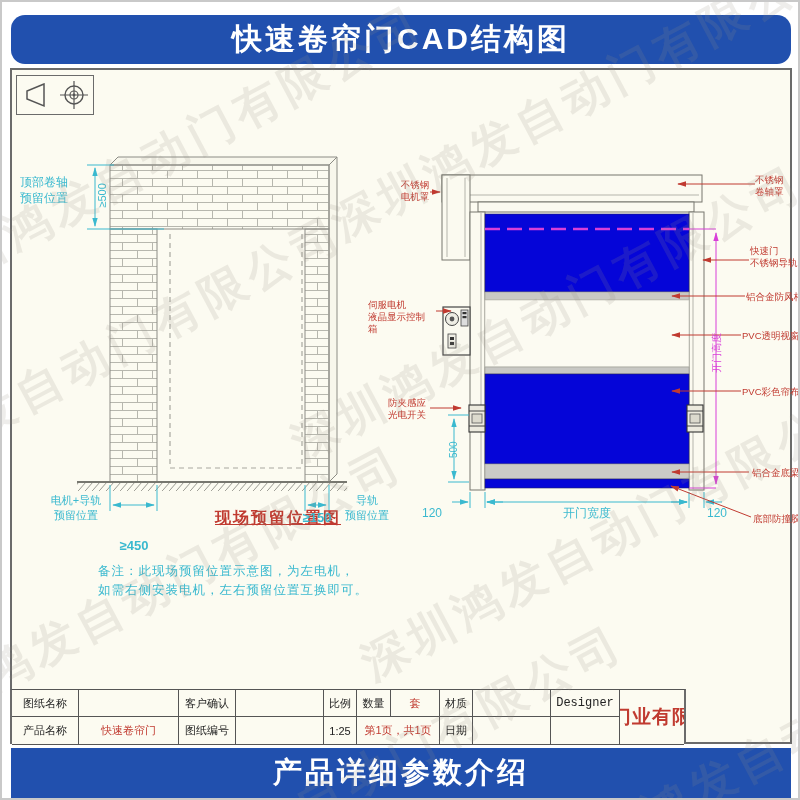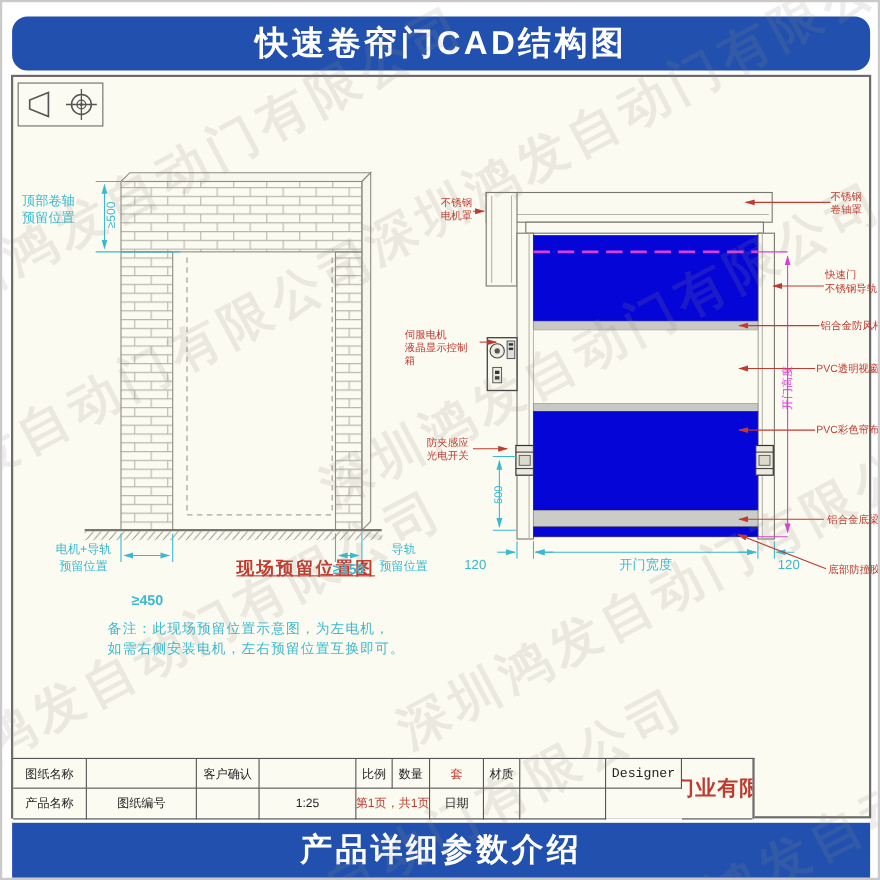--- a/index.html
+++ b/index.html
@@ -259,20 +259,21 @@
   <div class="tb">客户确认</div>
   <div class="tb"></div>
   <div class="tb">比例</div>
   <div class="tb">数量</div>
   <div class="tb red">套</div>
   <div class="tb">材质</div>
   <div class="tb"></div>
   <div class="tb designer">Designer</div>
   <div class="tb" id="companycell">兴德门业有限公司</div>
   <div class="tb">产品名称</div>
+  <div class="tb red">快速卷帘门</div>
   <div class="tb">图纸编号</div>
   <div class="tb"></div>
   <div class="tb">1:25</div>
   <div class="tb red" id="pagescell">第1页，共1页</div>
   <div class="tb">日期</div>
   <div class="tb"></div>
   <div class="tb"></div>
 </div>
 
 <div id="bottombanner" class="banner">产品详细参数介绍</div>

